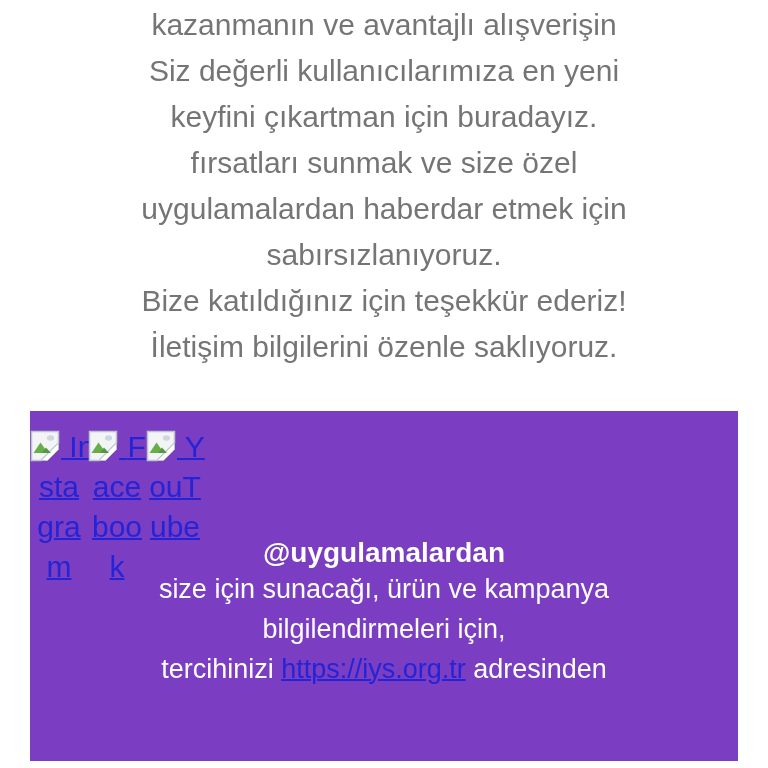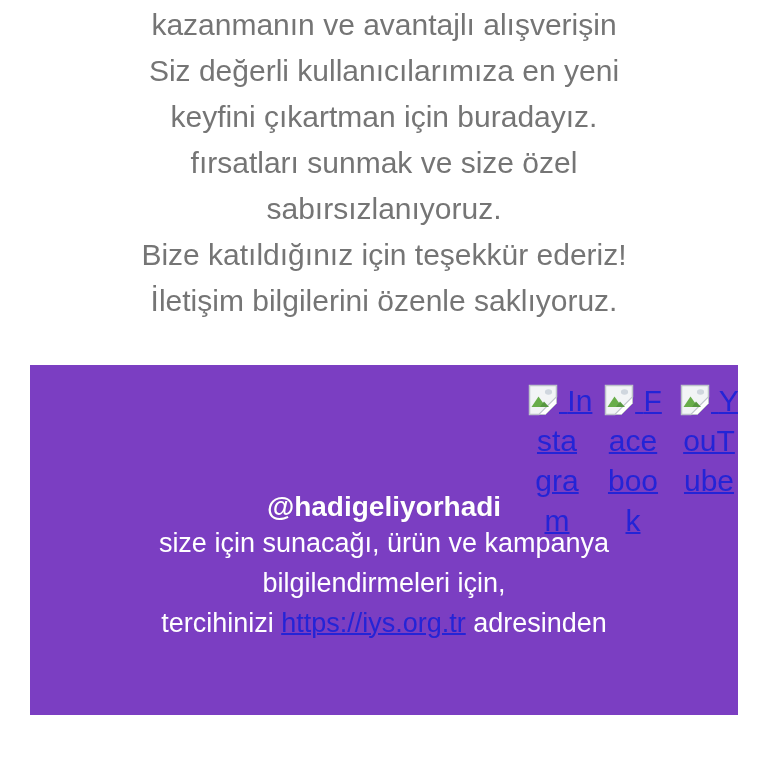--- a/index.html
+++ b/index.html
@@ -34,24 +34,22 @@
     margin:41px 30px 0 30px;
     height:350px;
     background:var(--purple);
     overflow:hidden;
     padding-top:16px;
   }
 
   
   .social-row{
     display:flex;
-    justify-content:flex-end;
+    justify-content:flex-start;
     align-items:flex-start;
-    gap:18px;
-    padding-left:33px;
   }
   .social-col{
     display:block;
     width:58px;
     text-align:center;
     color:var(--link-blue);
     font-size:30px;
     line-height:40px;
     text-decoration:underline;
     text-decoration-thickness:2px;
@@ -93,20 +91,21 @@
 </head>
 <body>
 
 <div class="page">
 
   <div class="intro" id="intro">
       <div class="intro-line">kazanmanın ve avantajlı alışverişin</div>
       <div class="intro-line">Siz değerli kullanıcılarımıza en yeni</div>
       <div class="intro-line">keyfini çıkartman için buradayız.</div>
       <div class="intro-line">fırsatları sunmak ve size özel</div>
+      <div class="intro-line">uygulamalardan haberdar etmek için</div>
       <div class="intro-line">sabırsızlanıyoruz.</div>
       <div class="intro-line">Bize katıldığınız için teşekkür ederiz!</div>
       <div class="intro-line">İletişim bilgilerini özenle saklıyoruz.</div>
     </div>
 
   <div class="footer-panel">
     <div class="social-row" id="social-row">
         <a class="social-col" href="#">
           <span class="sl-first">
   <svg class="broken-icon" width="30" height="32" viewBox="0 0 30 32" aria-hidden="true">
@@ -142,21 +141,21 @@
     <polygon points="28.5,13 28.5,19.5 17.5,30.5 11,30.5" fill="#ffffff" stroke="#bdc3c9" stroke-width="1"></polygon>
     <ellipse cx="20.5" cy="8" rx="3.6" ry="2.7" fill="#cfd6de"></ellipse>
     <polygon points="3.5,23 10.5,12.5 18,23" fill="#68ad4a"></polygon>
     <polygon points="12,23 16,17.5 21,23" fill="#579740"></polygon>
   </svg>
 <span>Y</span></span>
           <span class="seg">ouT</span>
           <span class="seg">ube</span>
         </a>
       </div>
-    <div class="handle">@hadigeliyorhadi</div>
+    <div class="handle">@uygulamalardan</div>
     <div class="legal" id="legal">
         <div class="legal-line">size için sunacağı, ürün ve kampanya</div>
         <div class="legal-line">bilgilendirmeleri için,</div>
         <div class="legal-line">tercihinizi <a href="#">https://iys.org.tr</a> adresinden</div>
       </div>
   </div>
 
 </div>
 
 </body></html>

